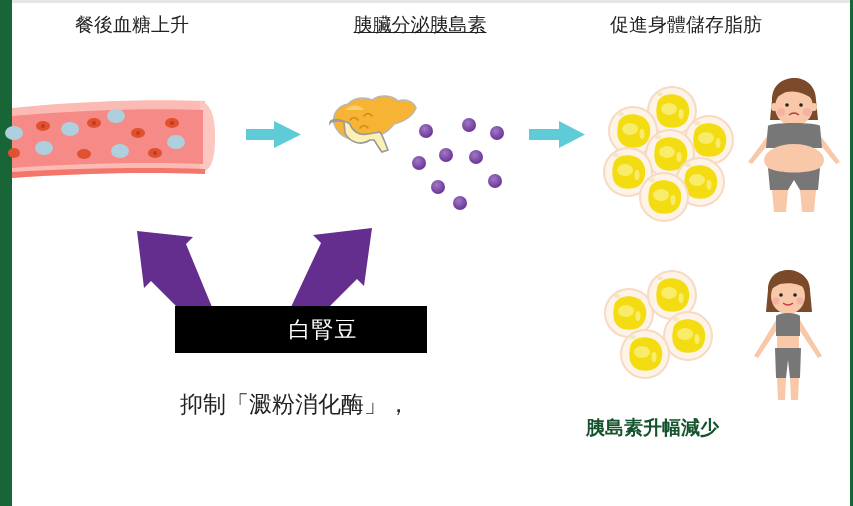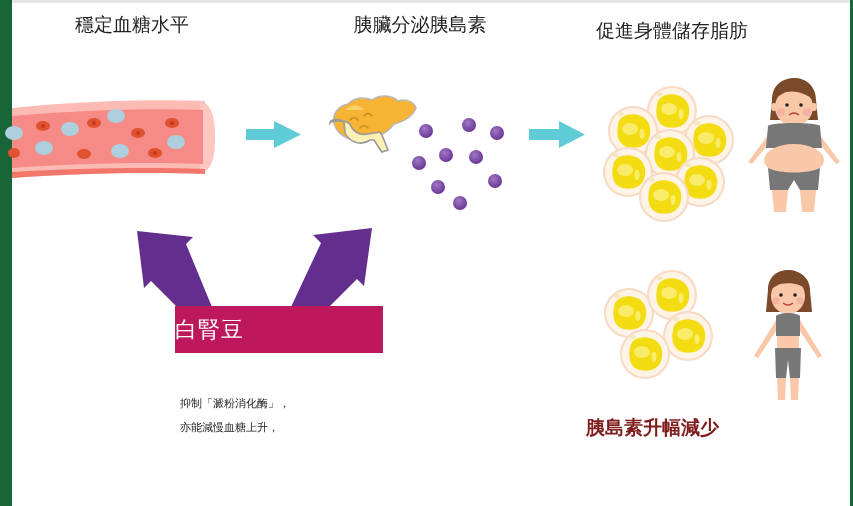--- a/index.html
+++ b/index.html
@@ -3,37 +3,37 @@
 <meta charset="utf-8">
 <style>
   html, body { margin:0; padding:0; }
   body { width:853px; height:506px; position:relative; overflow:hidden; background:#ffffff;
          font-family:"DejaVu Sans", "Liberation Sans", sans-serif; color:#222; }
   .topline { position:absolute; left:0; top:0; width:853px; height:3px; background:#e6e6e6; }
   .left-bar { position:absolute; left:0; top:0; width:12px; height:506px; background:#186637; }
   .right-bar { position:absolute; left:850px; top:0; width:3px; height:506px; background:#186637; }
   .heading { position:absolute; font-size:19px; line-height:24px; color:#222; text-align:center; white-space:nowrap; }
   .h1 { left:52px; top:12px; width:160px; }
-  .h2 { left:320px; top:12px; width:200px; }
-  .h3 { left:572px; top:12px; width:200px;margin-top:6px; }
+  .h2 { left:320px; top:12px; width:200px;text-decoration:underline; }
+  .h3 { left:586px; top:12px; width:200px; }
   svg.art { position:absolute; left:0; top:0; }
-  .bean-box { position:absolute; left:175px; top:306px; width:208px; height:47px; background:#be185d;
-              color:#fff; font-size:22px; line-height:47px; letter-spacing:1px; }
-  .desc { position:absolute; left:180px; top:392px; font-size:11px; line-height:24px; color:#222; white-space:nowrap; }
-  .result { position:absolute; left:586px; top:414px; font-size:19px; line-height:27px; font-weight:bold; color:#7f1d1d; white-space:nowrap; }
+  .bean-box { position:absolute; left:175px; top:306px; width:208px; height:47px; background:#000000;
+              color:#fff; font-size:22px; line-height:47px; text-align:center; letter-spacing:1px;padding-left:44px; }
+  .desc { position:absolute; left:180px; top:392px; font-size:23px; line-height:24px; color:#222; white-space:nowrap; }
+  .result { position:absolute; left:586px; top:414px; font-size:19px; line-height:27px; font-weight:bold; color:#14532d; white-space:nowrap; }
   .line { display:block; }
 </style>
 </head>
 <body>
 
 <div class="topline"></div>
 <div class="left-bar"></div>
 <div class="right-bar"></div>
 
-<div class="heading h1">穩定血糖水平</div>
+<div class="heading h1">餐後血糖上升</div>
 <div class="heading h2">
   <span class="line">胰臟分泌胰島素</span>
 </div>
 <div class="heading h3">促進身體儲存脂肪</div>
 
 <svg class="art" width="853" height="506" viewBox="0 0 853 506">
   <defs>
     <radialGradient id="dotg" cx="40%" cy="35%" r="65%">
       <stop offset="0%" stop-color="#a078c4"></stop>
       <stop offset="100%" stop-color="#6a3596"></stop>
@@ -163,18 +163,17 @@
     <rect x="777" y="336" width="22" height="12" fill="#f8c8a8"></rect>
     <path d="M775,348 L801,348 L800,378 L790,378 L788,360 L786,378 L776,378 Z" fill="#777777"></path>
     <path d="M777,378 L786,378 L785,400 L778,400 Z M790,378 L799,378 L798,400 L791,400 Z" fill="#f8c8a8"></path>
   </g>
 </svg>
 
 <div class="bean-box">白腎豆</div>
 
 <div class="desc">
   <span class="line">抑制「澱粉消化酶」，</span>
-  <span class="line">亦能減慢血糖上升，</span>
 </div>
 
 <div class="result">
   <span class="line">胰島素升幅減少</span>
 </div>
 
 </body></html>

